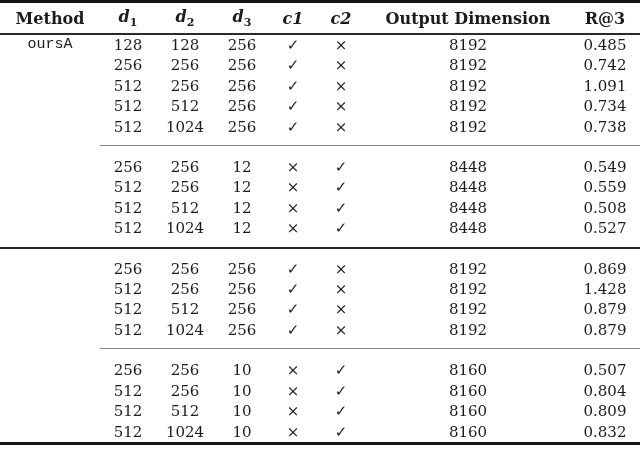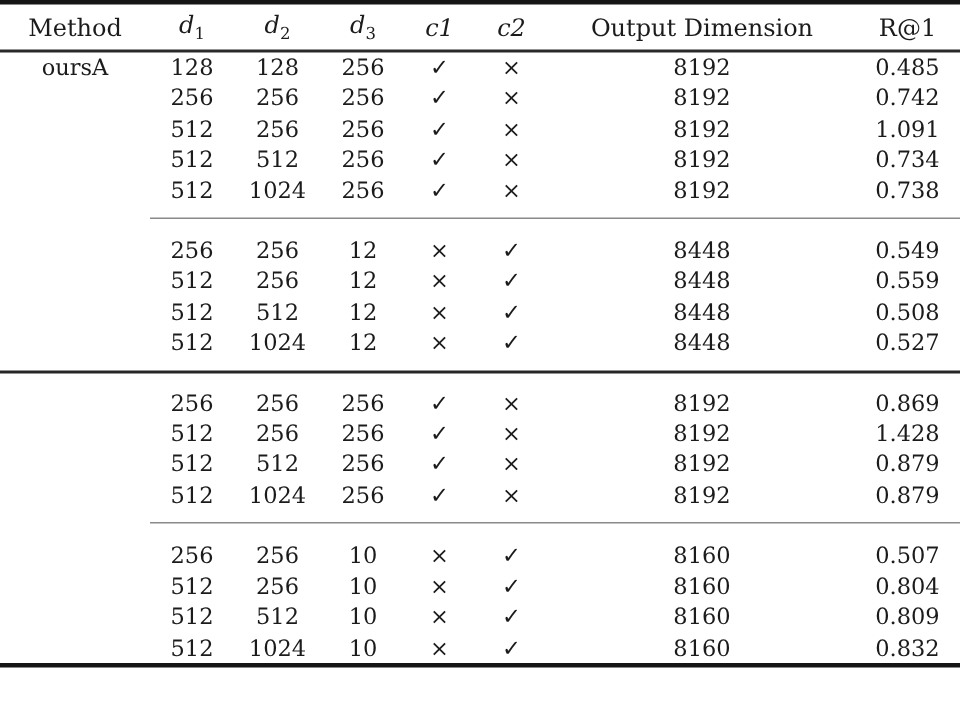--- a/index.html
+++ b/index.html
@@ -37,32 +37,32 @@
   col.c-d2 { width: 58px; }
   col.c-d3 { width: 56px; }
   col.c-c1 { width: 46px; }
   col.c-c2 { width: 50px; }
   col.c-out { width: 204px; }
   col.c-r1  { width: 70px; }
 
   tr.header-row th {
     height: 30px;
     font-size: 16px;
-    font-weight: normal;
+    font-weight: bold;
     border-bottom: 2px solid #2a2a2a;
   }
   tr.header-row th .hdr-ital { font-style: italic; }
   tr.header-row th sub { font-size: 11px; vertical-align: sub; }
 
   tr.data-row td {
     height: 20.4px;
     font-size: 15px;
     line-height: 20.4px;
   }
-  td.method-cell { font-size: 15px; }
+  td.method-cell { font-size: 15px; font-family: Liberation Mono, monospace; }
   td.check-cell { font-size: 14px; }
   td.cross-cell { font-size: 17px; line-height: 17px; }
 
   
   tr.cmid-rule-row td { height: 8px; }
   tr.cmid-rule-row td.ruled { border-bottom: 1px solid #8a8a8a; }
   tr.gap-row td { height: 11px; }
   tr.gap-row-sm td { height: 10px; }
 
   
@@ -88,21 +88,21 @@
     </colgroup>
     <thead>
         <tr class="header-row">
           <th><span>Method</span></th>
           <th><span class="hdr-ital">d</span><sub>1</sub></th>
           <th><span class="hdr-ital">d</span><sub>2</sub></th>
           <th><span class="hdr-ital">d</span><sub>3</sub></th>
           <th><span class="hdr-ital">c1</span></th>
           <th><span class="hdr-ital">c2</span></th>
           <th><span>Output Dimension</span></th>
-          <th><span>R@1</span></th>
+          <th><span>R@3</span></th>
         </tr>
       </thead>
     <tbody>
         <tr class="data-row">
           <td class="method-cell">oursA</td>
           <td>128</td>
           <td>128</td>
           <td>256</td>
           <td class="check-cell">✓</td>
           <td class="cross-cell">×</td>

